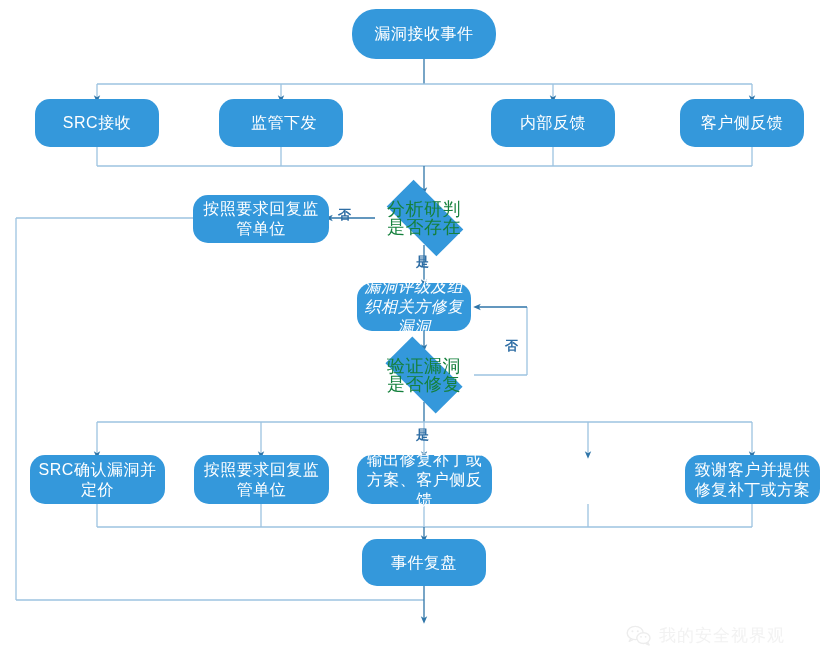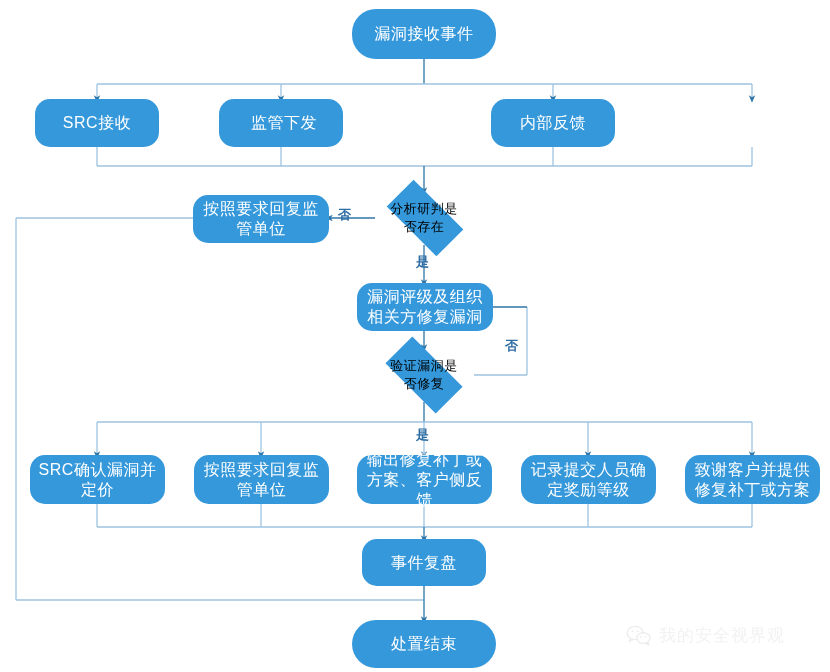--- a/index.html
+++ b/index.html
@@ -58,22 +58,22 @@
   }
   .diamond-label {
     position: absolute;
     left: 0;
     top: 0;
     width: 100%;
     height: 100%;
     display: flex;
     align-items: center;
     justify-content: center;
-    color: #000000;
-    font-size: 13px;
+    color: #15803d;
+    font-size: 18px;
     line-height: 18px;
     text-align: center;
     letter-spacing: 0.5px;
   }
   .edge-label {
     position: absolute;
     color: #2e6da4;
     font-size: 13px;
     line-height: 14px;
     font-weight: bold;
@@ -166,34 +166,37 @@
   </div>
 
   <div class="node rect" style="left:219px; top:99px; width:124px; height:48px;padding-left:12px;">
     <span>监管下发</span>
   </div>
 
   <div class="node rect" style="left:491px; top:99px; width:124px; height:48px;font-family:Liberation Serif, serif;">
     <span>内部反馈</span>
   </div>
 
+  <div class="node rect" style="left:680px; top:99px; width:124px; height:48px;">
+    <span>客户侧反馈</span>
+  </div>
 
   <div class="node rect" style="left:193px; top:195px; width:136px; height:48px;">
     <span>按照要求回复监管单位</span>
   </div>
 
   <div class="diamond-wrap" style="left:375px; top:191px; width:99px; height:54px;">
     <div class="diamond-bg" style="width:38px; height:38px; margin-left:-19px; margin-top:-19px; transform:rotate(45deg) scale(1.85,1.0); transform-origin:center;"></div>
     <div class="diamond-label" style="width:78px; left:10px;">分析研判是否存在</div>
   </div>
 
   <div class="edge-label" style="left:338px; top:208px;">否</div>
   <div class="edge-label" style="left:416px; top:255px;">是</div>
 
-  <div class="node rect" style="left:357px; top:283px; width:136px; height:48px;">
+  <div class="node rect" style="left:357px; top:283px; width:114px; height:48px;font-style:italic;">
     <span>漏洞评级及组织相关方修复漏洞</span>
   </div>
 
   <div class="diamond-wrap" style="left:374px; top:348px; width:100px; height:54px;">
     <div class="diamond-bg" style="width:38px; height:38px; margin-left:-19px; margin-top:-19px; transform:rotate(45deg) scale(1.87,1.0); transform-origin:center;"></div>
     <div class="diamond-label" style="width:74px; left:13px;">验证漏洞是否修复</div>
   </div>
 
   <div class="edge-label" style="left:505px; top:339px;">否</div>
   <div class="edge-label" style="left:416px; top:428px;">是</div>
@@ -203,35 +206,29 @@
   </div>
 
   <div class="node rect" style="left:194px; top:455px; width:135px; height:49px;">
     <span>按照要求回复监管单位</span>
   </div>
 
   <div class="node rect" style="left:357px; top:455px; width:135px; height:49px;">
     <span>输出修复补丁或方案、客户侧反馈</span>
   </div>
 
-  <div class="node rect" style="left:521px; top:455px; width:135px; height:49px;">
-    <span>记录提交人员确定奖励等级</span>
-  </div>
 
   <div class="node rect" style="left:685px; top:455px; width:135px; height:49px;">
     <span>致谢客户并提供修复补丁或方案</span>
   </div>
 
   <div class="node rect" style="left:362px; top:539px; width:124px; height:47px;">
     <span>事件复盘</span>
   </div>
 
-  <div class="node pill" style="left:352px; top:620px; width:144px; height:48px;">
-    <span>处置结束</span>
-  </div>
 
   <div class="watermark" style="left:626px; top:624px;">
     <span>
       <svg width="26" height="22" viewBox="0 0 26 22" aria-hidden="true">
         <ellipse cx="9.2" cy="8" rx="8" ry="6.6" fill="none" stroke="#ededed" stroke-width="1.4"></ellipse>
         <path d="M5.2,13 L3.2,16.4 L7.0,14.6" fill="none" stroke="#ededed" stroke-width="1.4" stroke-linejoin="round"></path>
         <circle cx="6.4" cy="6.3" r="1.05" fill="#ededed"></circle>
         <circle cx="11.8" cy="6.3" r="1.05" fill="#ededed"></circle>
         <ellipse cx="17.4" cy="13.1" rx="6.6" ry="5.4" fill="#ffffff" stroke="#ededed" stroke-width="1.4"></ellipse>
         <path d="M21.4,17.2 L23.2,20.0 L19.9,18.5" fill="none" stroke="#ededed" stroke-width="1.4" stroke-linejoin="round"></path>

